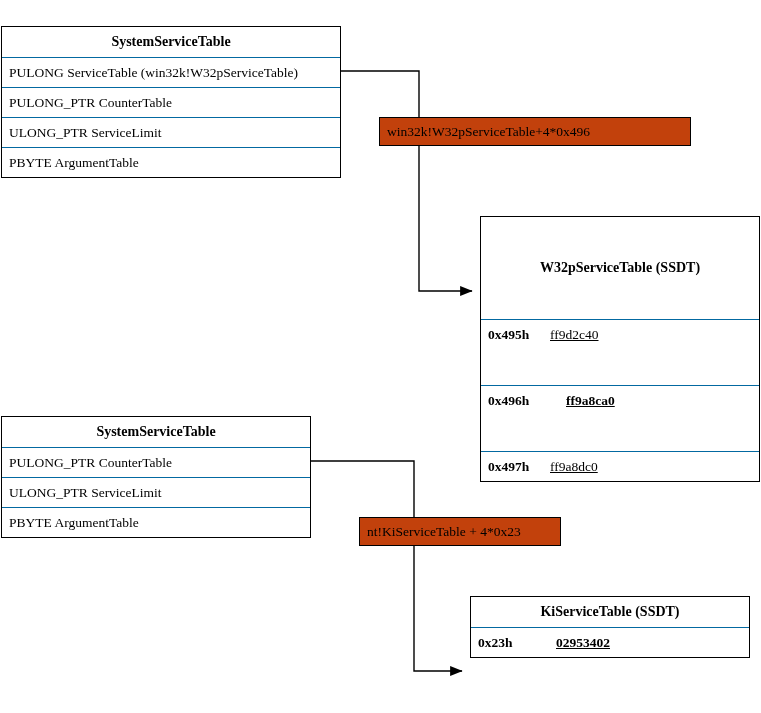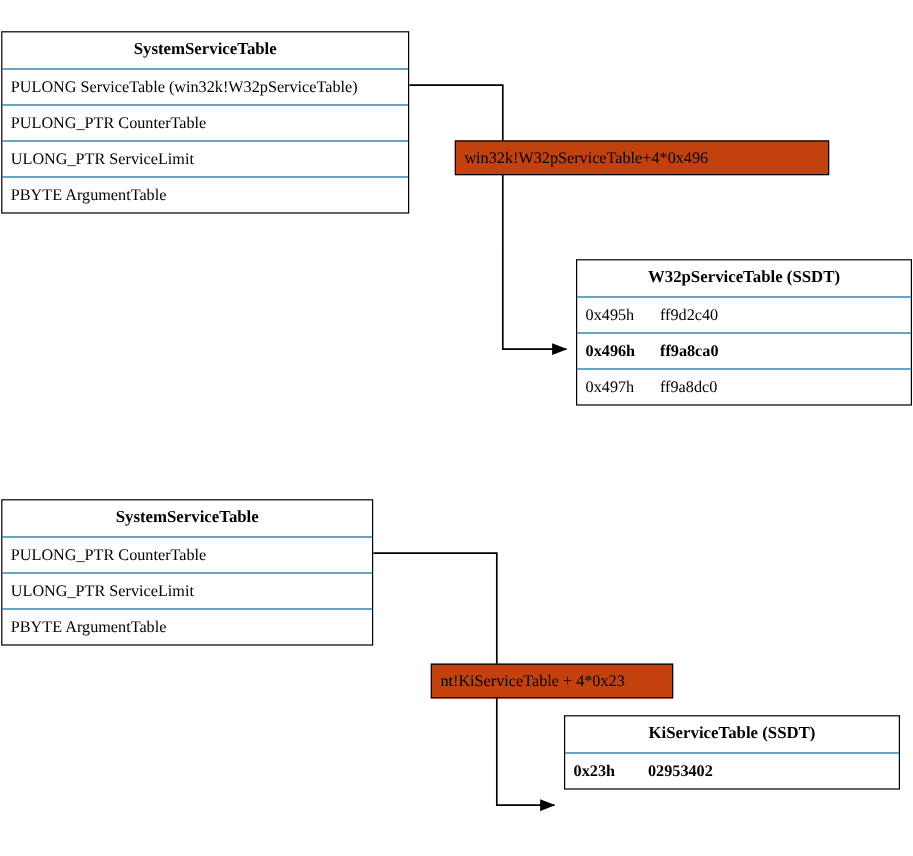--- a/index.html
+++ b/index.html
@@ -48,27 +48,30 @@
   .row + .row {
     border-top: 1px solid #0369a1;
   }
   .row.header {
     justify-content: center;
     font-weight: bold;
     font-size: 14px;
   }
   .row.bold {
     font-weight: bold;
+    gap: 16px;
   }
   .addr {
     display: inline-block;
     min-width: 62px;
+    font-weight: bold;
   }
   .val {
     display: inline-block;
+    text-decoration: underline;
   }
   .label-box {
     position: absolute;
     border: 1px solid #000000;
     background: #c2410c;
     box-sizing: border-box;
     display: flex;
     align-items: center;
     padding: 0 7px;
     font-size: 13.5px;
@@ -76,27 +79,27 @@
   }
 
   
   #sst-top     { left: 1px;   top: 10px;  width: 340px; }
   #sst-top .row          { height: 30px; }
   #sst-top .row.header   { height: 30px; }
 
   #lbl-top     { left: 379px; top: 101px; width: 312px; height: 29px; }
 
   #ssdt-top    { left: 480px; top: 200px; width: 280px; }
-  #ssdt-top .row        { height: 30px; }
+  #ssdt-top .row        { height: 30px; margin-top: 36px; }
 
   
   #sst-bot     { left: 1px;   top: 400px; width: 310px; }
   #sst-bot .row         { height: 30px; }
 
-  #lbl-bot     { left: 359px; top: 501px; width: 202px; height: 29px; margin-top: 36px; }
+  #lbl-bot     { left: 359px; top: 501px; width: 202px; height: 29px; }
 
   #ssdt-bot    { left: 470px; top: 580px; width: 280px; }
   #ssdt-bot .row        { height: 30px; }
 </style>
 </head>
 <body>
 
 <div class="diagram">
 
   <svg class="connectors" viewBox="0 0 761 713">

